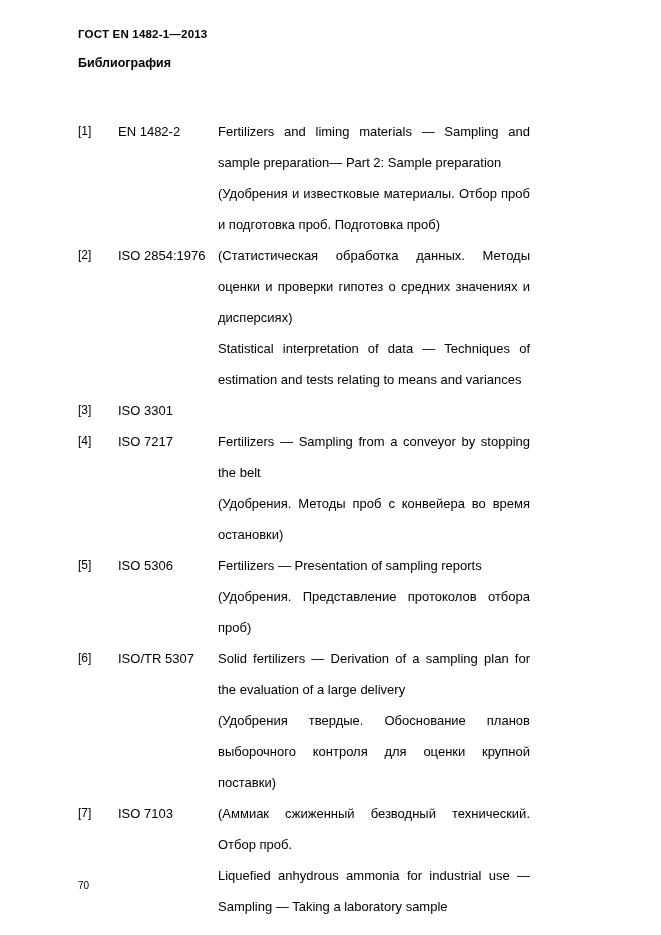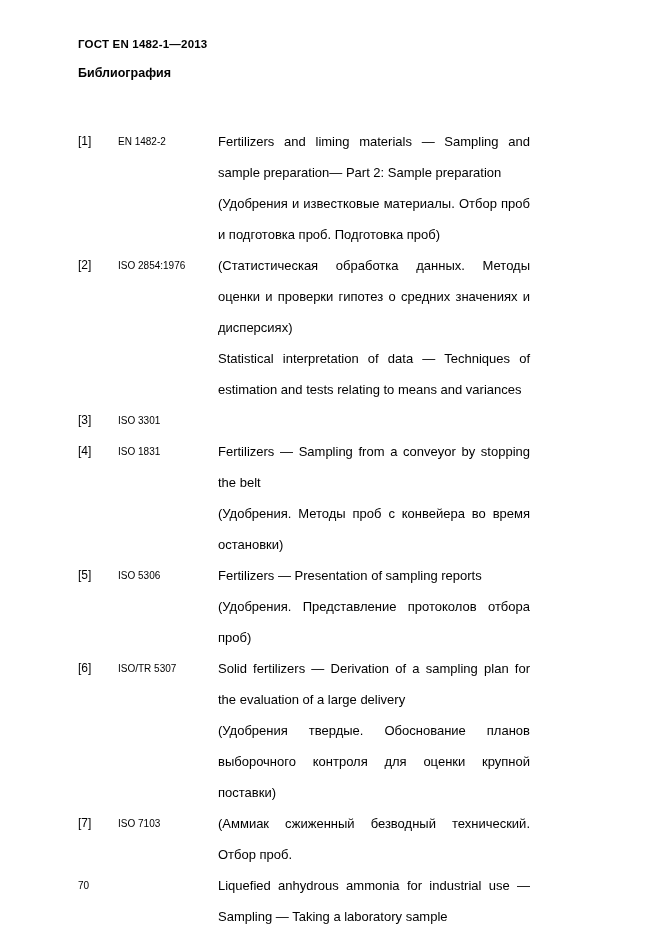--- a/index.html
+++ b/index.html
@@ -4,21 +4,21 @@
 <style>
   html, body { margin: 0; padding: 0; background: #ffffff; }
   .page {
     position: relative;
     width: 579px;
     height: 935px;
     background: #ffffff;
     color: #000000;
     font-family: "Liberation Sans", sans-serif;
     box-sizing: border-box;
-    padding: 38px 49px 0 78px;
+    padding: 28px 49px 0 78px;
     overflow: hidden;
   }
   .doc-header {
     font-size: 11.5px;
     font-weight: bold;
     letter-spacing: 0.2px;
   }
   .page-title {
     font-size: 12.5px;
     font-weight: bold;
@@ -34,21 +34,21 @@
   }
   .ref-num {
     width: 40px;
     flex: 0 0 40px;
     font-size: 12px;
     line-height: 31px;
   }
   .ref-code {
     width: 100px;
     flex: 0 0 100px;
-    font-size: 10px;
+    font-size: 13px;
     line-height: 31px;
     white-space: nowrap;
   }
   .ref-text {
     flex: 1 1 auto;
     min-width: 0;
   }
   .ref-text p {
     margin: 0;
     font-size: 13px;
@@ -91,21 +91,21 @@
       </div>
     </div>
 
     <div class="ref-row">
       <div class="ref-num">[3]</div>
       <div class="ref-code">ISO 3301</div>
     </div>
 
     <div class="ref-row">
       <div class="ref-num">[4]</div>
-      <div class="ref-code">ISO 1831</div>
+      <div class="ref-code">ISO 7217</div>
       <div class="ref-text">
         <p>Fertilizers — Sampling from a conveyor by stopping the belt</p>
         <p>(Удобрения. Методы проб с конвейера во время остановки)</p>
       </div>
     </div>
 
     <div class="ref-row">
       <div class="ref-num">[5]</div>
       <div class="ref-code">ISO 5306</div>
       <div class="ref-text">

